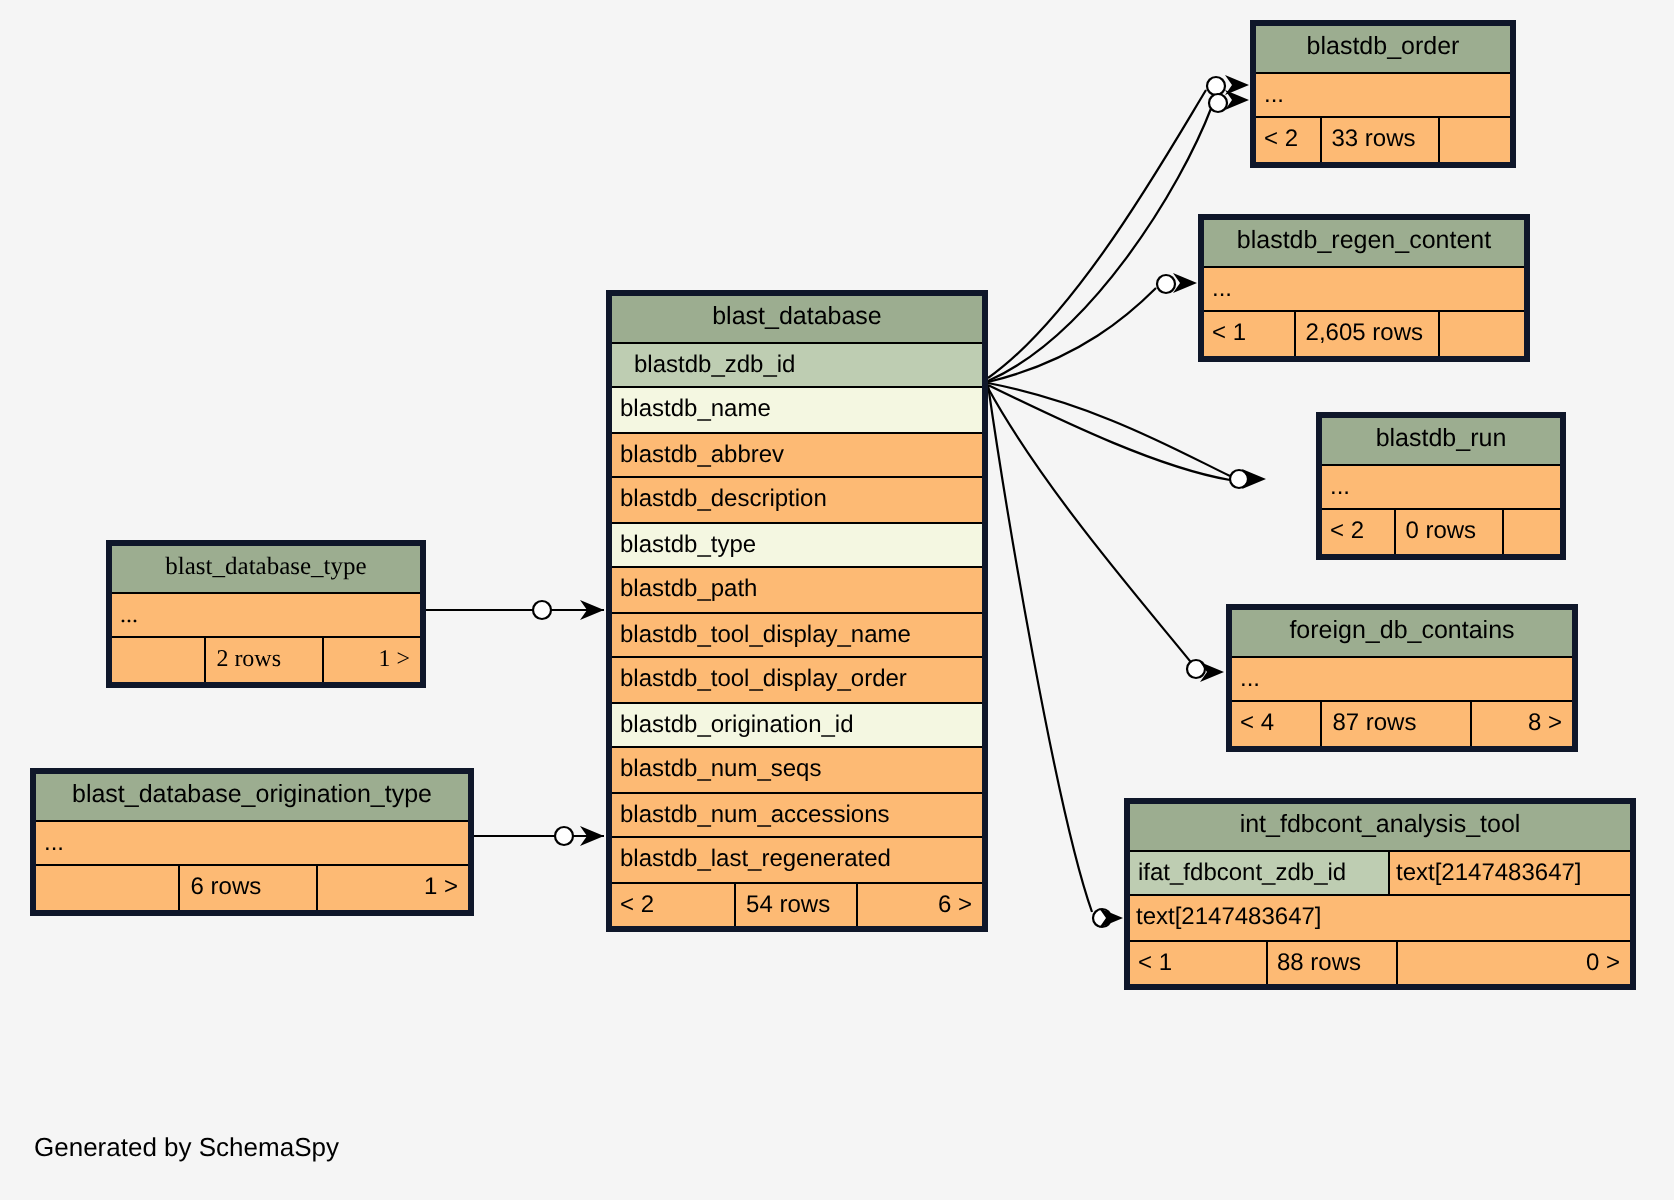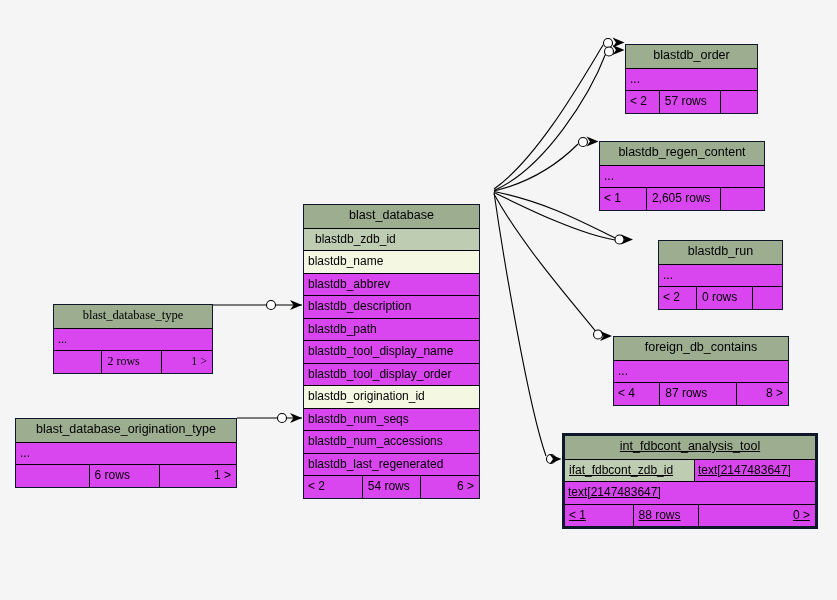--- a/index.html
+++ b/index.html
@@ -2,33 +2,33 @@
 <html><head>
 <meta charset="utf-8">
 <style>
   html,body{margin:0;padding:0;background:#f5f5f5;}
   .canvas{position:relative;width:837px;height:600px;background:#f5f5f5;overflow:hidden;
           font-family:"Liberation Sans","DejaVu Sans",sans-serif;font-size:12px;color:#000;}
   .edges{position:absolute;left:0;top:0;z-index:1;pointer-events:none;}
   .edges path{fill:none;stroke:#000;stroke-width:1.1;}
   .edges circle{fill:#fff;stroke:#000;stroke-width:1.1;}
   .edges polygon{fill:#000;stroke:none;}
-  .tbl{position:absolute;z-index:2;border:1px solid #0f172a;background:#d946ef;box-sizing:border-box;margin-top:34px;}
+  .tbl{position:absolute;z-index:2;border:3px solid #0f172a;background:#fdba74;box-sizing:border-box;}
   .tbl > div{height:22.5px;line-height:21.5px;box-sizing:border-box;overflow:hidden;white-space:nowrap;padding:0 0 0 4px;}
   .tbl > div + div{border-top:1px solid #000;}
   .hdr{text-align:center;background:#9cad90;padding:0 !important;font-size:12.5px;}
   .col.pk{background:#becdb2;padding-left:11px;}
   .col.idx{background:#f4f7e1;}
   .ftr{display:flex;padding:0 !important;}
   .ftr span{display:block;height:100%;box-sizing:border-box;line-height:21.5px;overflow:hidden;}
   .ftr span + span{border-left:1px solid #000;}
   .f-l{padding-left:4px;text-align:left;}
   .f-c{padding-left:5px;text-align:left;}
   .f-r{padding-right:5px;text-align:right;}
-  .thick{border-width:3px;text-decoration:underline;}
+  .thick{border-width:3px;}
   .col2{display:flex;padding:0 !important;}
   .col2 .cn{background:#becdb2;border-right:1px solid #000;padding-left:4px;flex:0 0 52%;box-sizing:border-box;}
   .col2 .ct{padding-left:3px;flex:1;}
   .note{position:absolute;left:17px;top:566px;z-index:2;font-size:13px;}
 </style>
 </head>
 <body>
 
 <div class="canvas">
 
@@ -71,46 +71,47 @@
       <circle cx="598" cy="334.5" r="4.5"></circle>
       <polygon points="612,336 600,331 603.5,336 600,341"></polygon>
     </g>
     <g>
       <path d="M494,192.5 C503,255 528,405 546,456"></path>
       <circle cx="551" cy="459" r="4.5"></circle>
       <polygon points="561.5,459 549.5,454 553,459 549.5,464"></polygon>
     </g>
   </svg>
 
-  <div class="tbl" style="left:303px;top:170px;width:177px;">
+  <div class="tbl" style="left:303px;top:145px;width:191px;">
     <div class="hdr">blast_database</div>
     <div class="col pk">blastdb_zdb_id</div>
     <div class="col idx">blastdb_name</div>
     <div class="col">blastdb_abbrev</div>
     <div class="col">blastdb_description</div>
+    <div class="col idx">blastdb_type</div>
     <div class="col">blastdb_path</div>
     <div class="col">blastdb_tool_display_name</div>
     <div class="col">blastdb_tool_display_order</div>
     <div class="col idx">blastdb_origination_id</div>
     <div class="col">blastdb_num_seqs</div>
     <div class="col">blastdb_num_accessions</div>
     <div class="col">blastdb_last_regenerated</div>
     <div class="ftr">
       <span class="f-l" style="flex:0 0 33%">&lt; 2</span>
       <span class="f-c" style="flex:0 0 33%">54 rows</span>
       <span class="f-r" style="flex:1">6 &gt;</span>
     </div>
   </div>
 
   <div class="tbl" style="left:625px;top:10px;width:133px;">
     <div class="hdr">blastdb_order</div>
     <div class="col">...</div>
     <div class="ftr">
       <span class="f-l" style="flex:0 0 25%">&lt; 2</span>
-      <span class="f-c" style="flex:0 0 47%">57 rows</span>
+      <span class="f-c" style="flex:0 0 47%">33 rows</span>
       <span class="f-r" style="flex:1"></span>
     </div>
   </div>
 
   <div class="tbl" style="left:599px;top:107px;width:166px;">
     <div class="hdr">blastdb_regen_content</div>
     <div class="col">...</div>
     <div class="ftr">
       <span class="f-l" style="flex:0 0 28%">&lt; 1</span>
       <span class="f-c" style="flex:0 0 45%">2,605 rows</span>
@@ -167,13 +168,14 @@
   <div class="tbl" style="left:15px;top:384px;width:222px;">
     <div class="hdr">blast_database_origination_type</div>
     <div class="col">...</div>
     <div class="ftr">
       <span class="f-l" style="flex:0 0 33%"></span>
       <span class="f-c" style="flex:0 0 32%">6 rows</span>
       <span class="f-r" style="flex:1">1 &gt;</span>
     </div>
   </div>
 
+  <div class="note">Generated by SchemaSpy</div>
 </div>
 
 </body></html>

